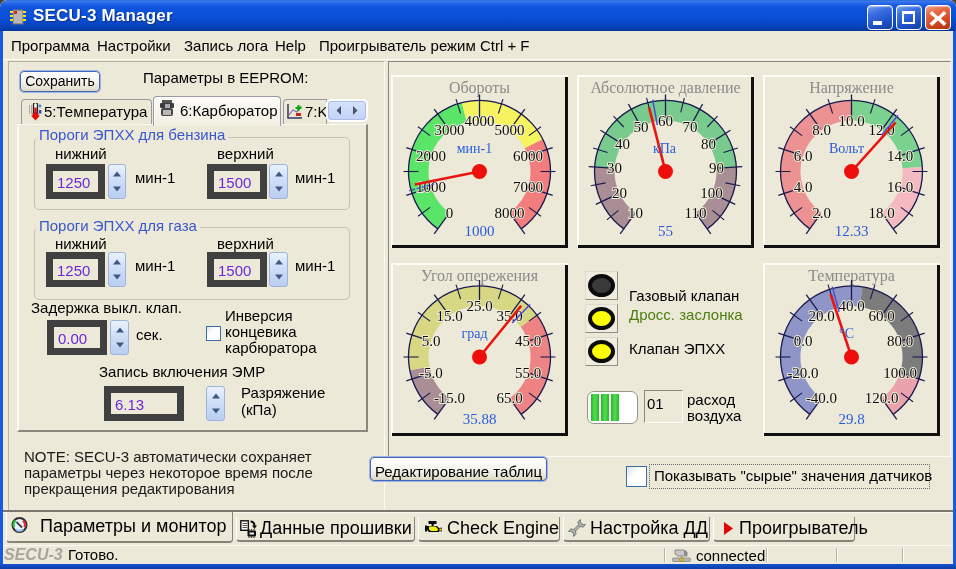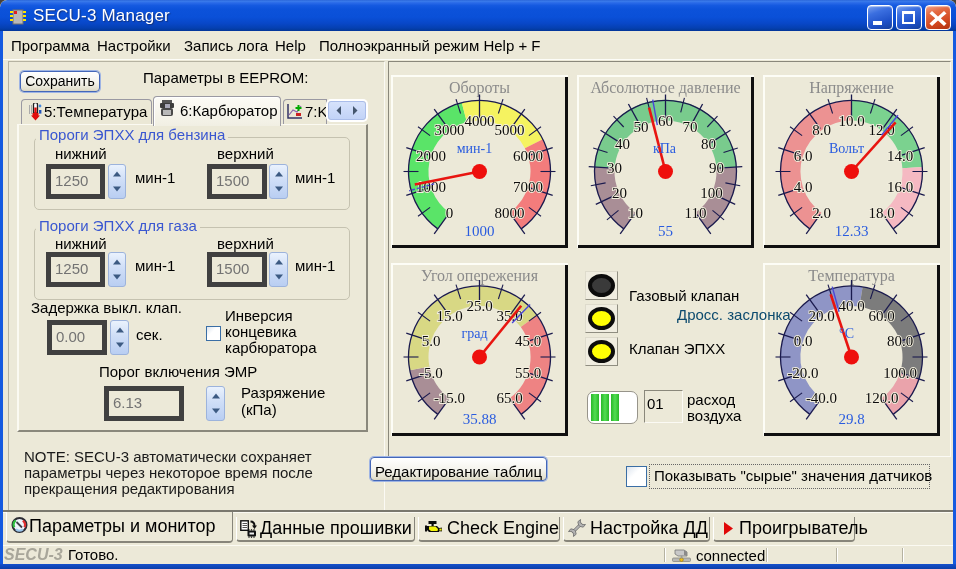--- a/index.html
+++ b/index.html
@@ -2,21 +2,21 @@
 <html><head><meta charset="utf-8"><style>
 *{margin:0;padding:0;box-sizing:border-box}
 body{background:#46413a;font-family:"Liberation Sans",sans-serif;width:956px;height:569px;overflow:hidden}
 #win{position:absolute;left:0;top:0;width:956px;height:569px;background:#ece9d8;border-radius:7px 7px 0 0;overflow:hidden}
 #titlebar{position:absolute;left:0;top:0;width:956px;height:31px;border-radius:7px 7px 0 0;
  background:linear-gradient(180deg,#2964d8 0%,#3a7bea 4%,#2a6ae8 9%,#1459e0 18%,#0c52da 30%,#0a50d8 55%,#0847c8 75%,#0540b2 90%,#033a9e 97%,#02339a 100%)}
 .tbtn{position:absolute;top:5px;width:26px;height:25px;border:1px solid #fff;border-radius:4px;
  background:linear-gradient(160deg,#7ba1ef 0%,#3b6fe0 30%,#1e50c8 70%,#16409c 100%);box-shadow:inset 0 1px 1px rgba(255,255,255,.5)}
 #closebtn{background:linear-gradient(160deg,#f0a088 0%,#e46a42 30%,#d44a22 65%,#b03010 100%)}
 .menuitem{position:absolute;top:38px;font-size:15px;line-height:15px;color:#000;white-space:nowrap}
-.edit{position:absolute;background:transparent;border:5px solid #404040;font-size:15px;color:#737373;padding:3px 0 4px 4px}
+.edit{position:absolute;background:transparent;border:7px solid #404040;font-size:15px;color:#6d28d9;padding:3px 0 4px 4px}
 .spin{position:absolute;border:1px solid #9cb3dc;border-radius:3px;background:linear-gradient(180deg,#eaf2fd 0%,#cfdef7 45%,#b9cef2 100%)}
 .arr-up{position:absolute;left:50%;top:26%;transform:translate(-50%,-50%);border-left:4px solid transparent;border-right:4px solid transparent;border-bottom:5px solid #3c5a82}
 .arr-dn{position:absolute;left:50%;top:74%;transform:translate(-50%,-50%);border-left:4px solid transparent;border-right:4px solid transparent;border-top:5px solid #3c5a82}
 .gb{position:absolute;border:1px solid #c5c2b0;border-radius:5px}
 .gbt{position:absolute;font-size:15px;line-height:16px;color:#3a57d0;background:#ece9d8;padding:0 3px;white-space:nowrap}
 .xpbtn{position:absolute;border:1px solid #4467b8;border-radius:4px;background:linear-gradient(180deg,#ffffff 0%,#f4f3ec 55%,#e3e0cf 90%,#d8d4c0 100%);
  font-size:15px;color:#000;text-align:center;box-shadow:0 0 0 1px #9eb4e4}
 .lamp{position:absolute;width:33px;height:29px;background:#f0ede0;border:1px solid;border-color:#dedbcc #8f8d80 #8f8d80 #dedbcc}
 .lampc{position:absolute;left:2px;top:2px;width:27px;height:23px;border-radius:50%;border:4px solid #0c0c0c}
 .cb{position:absolute;background:linear-gradient(135deg,#dce4ee 0%,#fff 40%,#fff 100%);border:1px solid #3a6ea5}
@@ -30,36 +30,36 @@
 <rect x="5" y="3" width="3" height="3" fill="#d22"></rect>
 <g fill="#ffe400">
         <rect x="1" y="3" width="3" height="2"></rect>
         <rect x="1" y="7" width="3" height="2"></rect>
         <rect x="1" y="11" width="3" height="2"></rect>
 <rect x="14" y="3" width="3" height="2"></rect>
         <rect x="14" y="7" width="3" height="2"></rect>
         <rect x="14" y="11" width="3" height="2"></rect>
       </g>
     </svg>
-<div style="position:absolute;left:33px;top:7px;font-size:17px;line-height:17px;font-weight:normal;color:#fff;text-shadow:1px 1px 1px #12327e;letter-spacing:.2px">SECU-3 Manager</div>
+<div style="position:absolute;left:33px;top:7px;font-size:17px;line-height:17px;font-weight:bold;color:#fff;text-shadow:1px 1px 1px #12327e;letter-spacing:.2px">SECU-3 Manager</div>
 <div class="tbtn" style="left:867px">
       <div style="position:absolute;left:5px;top:15px;width:9px;height:4px;background:#fff"></div>
     </div>
 <div class="tbtn" style="left:896px">
       <div style="position:absolute;left:5px;top:5px;width:13px;height:13px;border:2px solid #fff;border-top-width:3px"></div>
     </div>
 <div class="tbtn" id="closebtn" style="left:925px"><svg width="24" height="23">
 <path d="M6 5 L12 10.5 L18 5 L20.5 7.5 L14.8 12.3 L20.5 17.5 L18 20 L12 14.6 L6 20 L3.5 17.5 L9.2 12.3 L3.5 7.5 Z" fill="#fff"></path>
       </svg></div>
 <div style="position:absolute;left:3px;top:31px;width:950px;height:28px;background:#ece9d8"></div>
 <div class="menuitem" style="left:11px">Программа</div>
 <div class="menuitem" style="left:97px">Настройки</div>
 <div class="menuitem" style="left:184px">Запись лога</div>
 <div class="menuitem" style="left:275px">Help</div>
-<div class="menuitem" style="left:319px">Полноэкранный режим Help + F</div>
+<div class="menuitem" style="left:319px">Проигрыватель режим Ctrl + F</div>
 <div style="position:absolute;left:3px;top:59px;width:950px;height:1px;background:#fdfdf8"></div>
 <div style="position:absolute;left:8px;top:61px;width:377px;height:450px;border:1px solid;border-color:#b5b2a1 #fbfaf4 #fbfaf4 #b5b2a1"></div>
 <div class="xpbtn" style="left:20px;top:71px;width:80px;height:21px;line-height:18px;font-size:14px">Сохранить</div>
 <div style="position:absolute;left:143px;top:70px;font-size:15px;line-height:16px;color:#000;white-space:nowrap;text-align:center;">Параметры в EEPROM:</div>
 <div style="position:absolute;left:17px;top:124px;width:351px;height:308px;background:#ece9d8;border-left:2px solid #fbfaf2;border-top:1px solid #fbfaf2;border-right:2px solid #8a887c;border-bottom:2px solid #8a887c"></div>
 <div style="position:absolute;left:21px;top:99px;width:131px;height:25px;background:#ebe8d6;border:1px solid #9a99a2;border-bottom:none;border-radius:4px 4px 0 0"></div>
 <svg width="14" height="19" style="position:absolute;left:28px;top:103px">
 <g stroke="#aaa" stroke-width="1">
         <line x1="1.5" y1="2" x2="1.5" y2="11"></line>
         <line x1="3.5" y1="2" x2="3.5" y2="11"></line>
@@ -130,21 +130,21 @@
 <div style="position:absolute;left:295px;top:258px;font-size:15px;line-height:16px;color:#000;white-space:nowrap;">мин-1</div>
 <div style="position:absolute;left:31px;top:300px;font-size:15px;line-height:16px;color:#000;white-space:nowrap;">Задержка выкл. клап.</div>
 <div class="edit" style="left:47px;top:320px;width:60px;height:35px">0.00</div>
 <div class="spin" style="left:110px;top:320px;width:19px;height:35px">
       <div class="arr-up"></div>
       <div class="arr-dn"></div>
     </div>
 <div style="position:absolute;left:136px;top:327px;font-size:15px;line-height:16px;color:#000;white-space:nowrap;">сек.</div>
 <div class="cb" style="left:206px;top:326px;width:15px;height:15px"></div>
 <div style="position:absolute;left:225px;top:308px;font-size:15px;line-height:16px;color:#000;white-space:nowrap;line-height:16px;white-space:normal;width:110px">Инверсия<br>концевика<br>карбюратора</div>
-<div style="position:absolute;left:99px;top:364px;font-size:15px;line-height:16px;color:#000;white-space:nowrap;">Порог включения ЭМР</div>
+<div style="position:absolute;left:99px;top:364px;font-size:15px;line-height:16px;color:#000;white-space:nowrap;">Запись включения ЭМР</div>
 <div class="edit" style="left:104px;top:386px;width:80px;height:35px">6.13</div>
 <div class="spin" style="left:206px;top:386px;width:19px;height:35px">
       <div class="arr-up"></div>
       <div class="arr-dn"></div>
     </div>
 <div style="position:absolute;left:241px;top:385px;font-size:15px;line-height:16px;color:#000;white-space:nowrap;line-height:16.5px;white-space:normal;width:100px">Разряжение<br>(кПа)</div>
 <div style="position:absolute;left:24px;top:449px;font-size:15px;line-height:16px;color:#1a1a1a;white-space:nowrap;line-height:16px;white-space:normal;width:320px">NOTE: SECU-3 автоматически сохраняет<br>параметры через некоторое время после<br>прекращения редактирования</div>
 <div style="position:absolute;left:388px;top:61px;width:563px;height:396px;border:1px solid;border-color:#8a887b #fbfaf4 #fbfaf4 #8a887b"></div>
 <svg width="177" height="173" style="position:absolute;left:391px;top:75px">
 <rect x="0" y="0" width="177" height="173" fill="#ece9d8"></rect>
@@ -357,21 +357,21 @@
 <text x="83.5" y="75" font-family="Liberation Serif, serif" font-size="14" fill="#2a5cdf" text-anchor="middle">°C</text>
 <text x="88.5" y="161" font-family="Liberation Serif, serif" font-size="15" fill="#2a5cdf" text-anchor="middle">29.8</text>
 </svg>
 <div class="lamp" style="left:585px;top:271px">
       <div class="lampc" style="background:#3a3a3a"></div>
     </div>
 <div style="position:absolute;left:629px;top:288px;font-size:15px;line-height:16px;color:#000;white-space:nowrap;">Газовый клапан</div>
 <div class="lamp" style="left:585px;top:304px">
       <div class="lampc" style="background:#ffff04"></div>
     </div>
-<div style="position:absolute;left:629px;top:307px;font-size:15px;line-height:16px;color:#0c4a6e;white-space:nowrap;margin-left:48px;">Дросс. заслонка</div>
+<div style="position:absolute;left:629px;top:307px;font-size:15px;line-height:16px;color:#4d7c0f;white-space:nowrap;">Дросс. заслонка</div>
 <div class="lamp" style="left:585px;top:337px">
       <div class="lampc" style="background:#ffff04"></div>
     </div>
 <div style="position:absolute;left:629px;top:341px;font-size:15px;line-height:16px;color:#000;white-space:nowrap;">Клапан ЭПХХ</div>
 <div style="position:absolute;left:587px;top:391px;width:51px;height:33px;background:#fff;border:1px solid #97948a;border-radius:7px;overflow:hidden">
 <div style="position:absolute;left:3px;top:2px;width:8px;height:27px;background:linear-gradient(90deg,#28b828,#52dc52,#28b828)"></div>
 <div style="position:absolute;left:13px;top:2px;width:8px;height:27px;background:linear-gradient(90deg,#28b828,#52dc52,#28b828)"></div>
 <div style="position:absolute;left:23px;top:2px;width:8px;height:27px;background:linear-gradient(90deg,#28b828,#52dc52,#28b828)"></div>
     </div>
 <div style="position:absolute;left:644px;top:390px;width:39px;height:33px;border:1px solid;border-color:#8a887b #fbfaf4 #fbfaf4 #8a887b;font-size:15px;padding:4px 0 0 2px">01</div>
@@ -383,21 +383,21 @@
 <div style="position:absolute;left:3px;top:510px;width:950px;height:2px;background:#7a786e"></div>
 <div style="position:absolute;left:3px;top:512px;width:950px;height:1px;background:#fbfaf2"></div>
 <div style="position:absolute;left:6px;top:512px;width:227px;height:31px;background:#ece9d8;border-left:1px solid #fff;border-right:1px solid #87857a;border-bottom:2px solid #87857a;border-radius:0 0 4px 4px"></div>
 <svg width="17" height="16" style="position:absolute;left:11px;top:517px">
 <circle cx="8.5" cy="8" r="7" fill="#eef4fa" stroke="#2c2c34" stroke-width="2"></circle>
 <path d="M8.5 8 m-5.2 2.2 a5.6 5.6 0 0 1 1.4 -6.8" fill="none" stroke="#2fbf3f" stroke-width="2.2"></path>
 <path d="M8.5 8 m3.4 -4.4 a5.6 5.6 0 0 1 1.6 6.6" fill="none" stroke="#e03030" stroke-width="2.2"></path>
 <path d="M8.5 8 m-3.6 4.4 a5.6 5.6 0 0 0 7 0" fill="none" stroke="#9cc8ee" stroke-width="2"></path>
 <line x1="5.5" y1="5" x2="11" y2="10.5" stroke="#404048" stroke-width="1.8"></line>
     </svg>
-<div class="btabt" style="left:29px;top:517px">Параметры и монитор</div>
+<div class="btabt" style="left:40px;top:517px">Параметры и монитор</div>
 <div class="btab" style="left:236px;width:179px"></div>
     <svg width="18" height="18" style="position:absolute;left:240px;top:520px">
 <rect x="0.8" y="0.8" width="7.5" height="9.5" fill="#fff" stroke="#111" stroke-width="1.4"></rect>
 <g stroke="#555" stroke-width="1">
         <line x1="2.5" y1="3.5" x2="7" y2="3.5"></line>
         <line x1="2.5" y1="5.5" x2="7" y2="5.5"></line>
         <line x1="2.5" y1="7.5" x2="7" y2="7.5"></line>
       </g>
 <path d="M10.5 1.5 C13.5 1.5 14.5 3 14.5 6" fill="none" stroke="#111" stroke-width="2"></path>
 <path d="M12 5.5 L17 5.5 L14.5 9 Z" fill="#111"></path>

